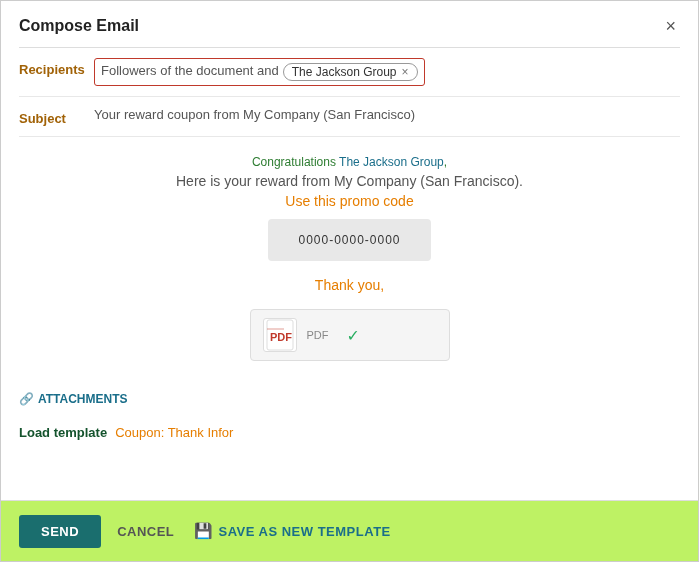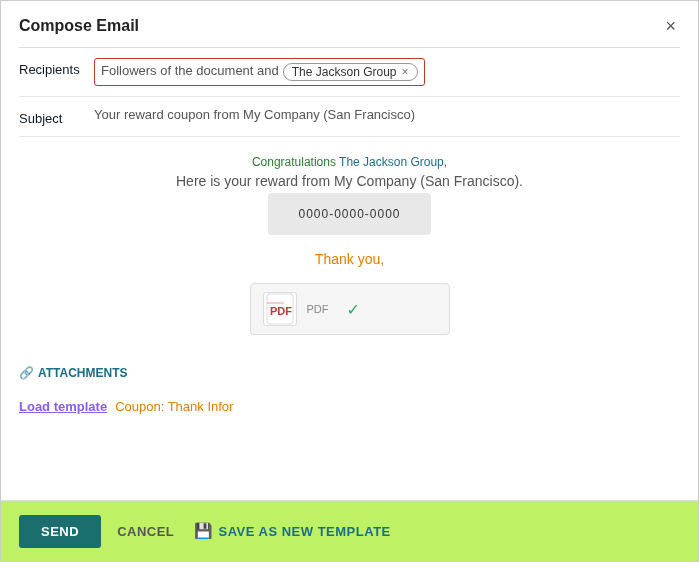--- a/index.html
+++ b/index.html
@@ -46,22 +46,22 @@
       padding: 0 18px;
     }
     .field-row {
       display: flex;
       align-items: flex-start;
       padding: 10px 0;
       border-bottom: 1px solid #e8e8e8;
     }
     .field-label {
       font-size: 13px;
-      font-weight: 400;
-      color: #0f172a;
+      font-weight: 700;
+      color: #a16207;
       min-width: 75px;
       padding-top: 4px;
     }
     .recipients-box {
       border: 1.5px solid #c0392b;
       border-radius: 3px;
       padding: 4px 6px;
       display: inline-flex;
       flex-direction: row;
       gap: 4px;
@@ -179,22 +179,21 @@
     }
     .load-template-row {
       display: flex;
       align-items: center;
       gap: 8px;
       padding: 8px 0 10px 0;
     }
     .load-template-label {
       font-size: 13px;
       font-weight: 600;
-      color: #8b5cf6;
-      text-decoration: underline;
+      color: #14532d;
     }
     .load-template-value {
       font-size: 13px;
       color: #e67e00;
       cursor: pointer;
     }
     .dialog-footer {
       display: flex;
       align-items: center;
       gap: 12px;
@@ -279,20 +278,21 @@
       <span class="subject-value">Your reward coupon from My Company (San Francisco)</span>
     </div>
 
     <div class="email-body">
       <div class="congrats">
         <span>Congratulations </span><span class="inline-link">The Jackson Group</span>,
       </div>
       <div class="here-is">
         Here is your reward from My Company (San Francisco).
       </div>
+      <div class="use-this">Use this promo code</div>
       <div>
         <span class="promo-code-box">0000-0000-0000</span>
       </div>
       <div class="thank-you">Thank you,</div>
 
       <div class="attachment-row">
         <div class="pdf-icon">
             <svg width="28" height="32" viewBox="0 0 28 32" xmlns="http://www.w3.org/2000/svg">
     <rect x="1" y="1" width="26" height="30" rx="2" fill="#fff" stroke="#ddd" stroke-width="1"></rect>
     <text x="4" y="22" font-size="11" font-weight="bold" fill="#c0392b" font-family="Arial">PDF</text>

